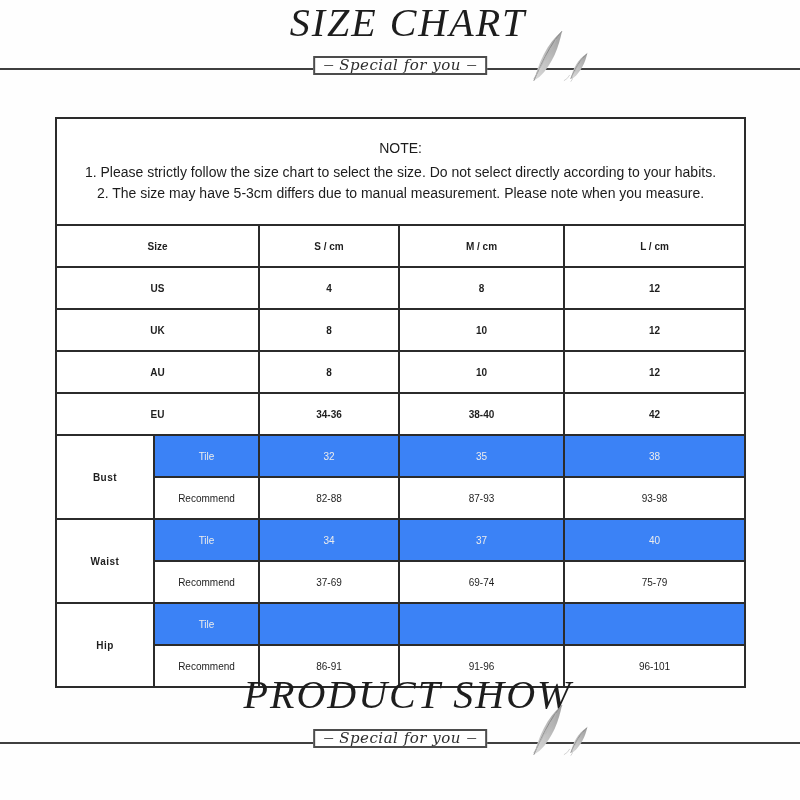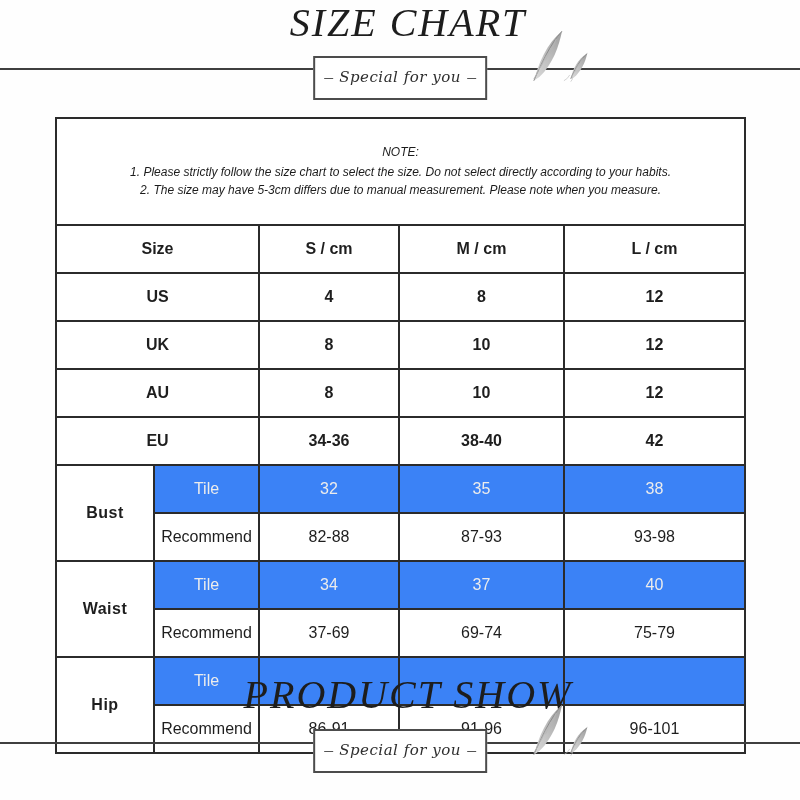--- a/index.html
+++ b/index.html
@@ -21,21 +21,21 @@
     font-size:40px; line-height:1.1;
     letter-spacing:2px;
     color:#1d1d1d;
   }
   .deco-line {
     position:absolute; left:0; right:0; height:1.5px;
     background:#3f3f3f;
   }
   .badge {
     position:absolute; left:50%; transform:translateX(-50%);
-    height:44px; padding:0 9px;
+    height:19px; padding:0 9px;
     display:flex; align-items:center; gap:6px;
     background:#fff; border:2px solid #4c4c4c;
     z-index:3; white-space:nowrap;
   }
   .badge .stub { width:9px; height:1px; background:#555; flex:0 0 auto; }
   .badge .label {
     font-family:"DejaVu Serif","Liberation Serif",serif;
     font-style:italic; font-size:15px; letter-spacing:0.5px;
     color:#2e2e2e; transform:translateY(-1px);
   }
@@ -43,24 +43,24 @@
 
   
   table.size-table {
     position:absolute; left:55px; top:117px;
     width:690px; table-layout:fixed;
     border-collapse:collapse; background:#fff;
   }
   .size-table td {
     border:2px solid #2b2b2b;
     text-align:center; vertical-align:middle;
-    height:48px; padding:0;
-    font-size:16px; overflow:hidden;
-  }
-  .size-table .note-cell { height:107px; font-size:12px; color:#1c1c1c;font-style:italic; }
+    height:42px; padding:0;
+    font-size:10px; overflow:hidden;
+  }
+  .size-table .note-cell { height:107px; font-size:14px; color:#1c1c1c; }
   .note-cell .note-heading { margin-bottom:3px; line-height:1.4; }
   .note-cell .note-line { line-height:1.5; }
   .hdr-cell, .std-label, .std-val { font-weight:bold; font-size:15px; }
   .meas-label { font-size:20px; font-weight:600; letter-spacing:0.5px; }
   .sub-label { font-size:12.5px; }
   .dark { background:#3b82f6; color:#ececec; border-color:#232323; }
   .tile-val { font-size:14px; }
   .rec-val { font-size:15.5px; }
 </style>
 </head>

